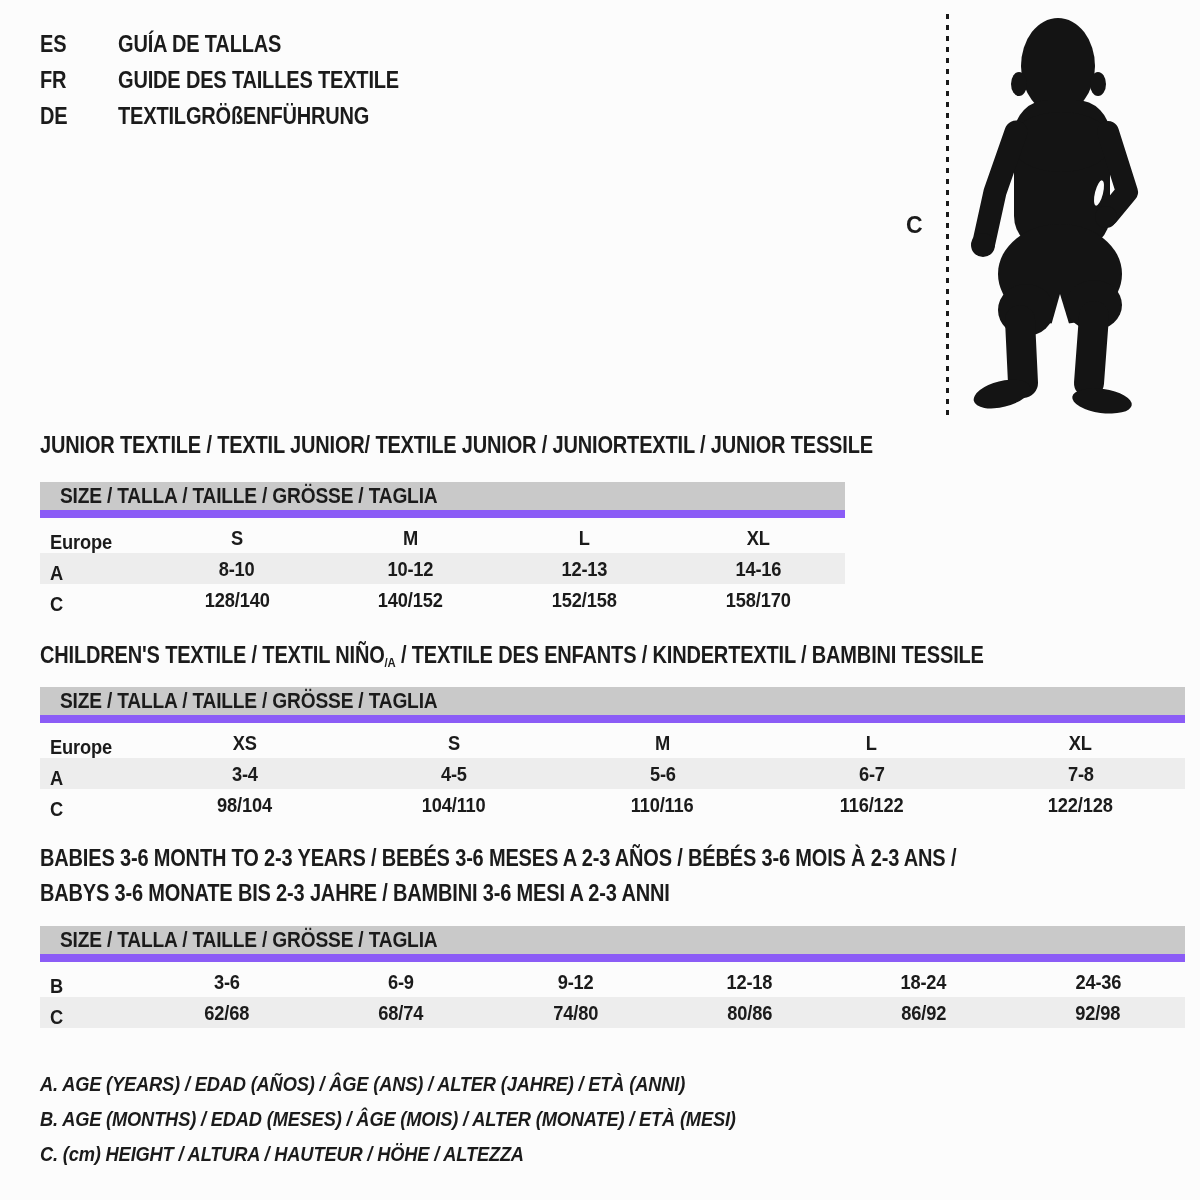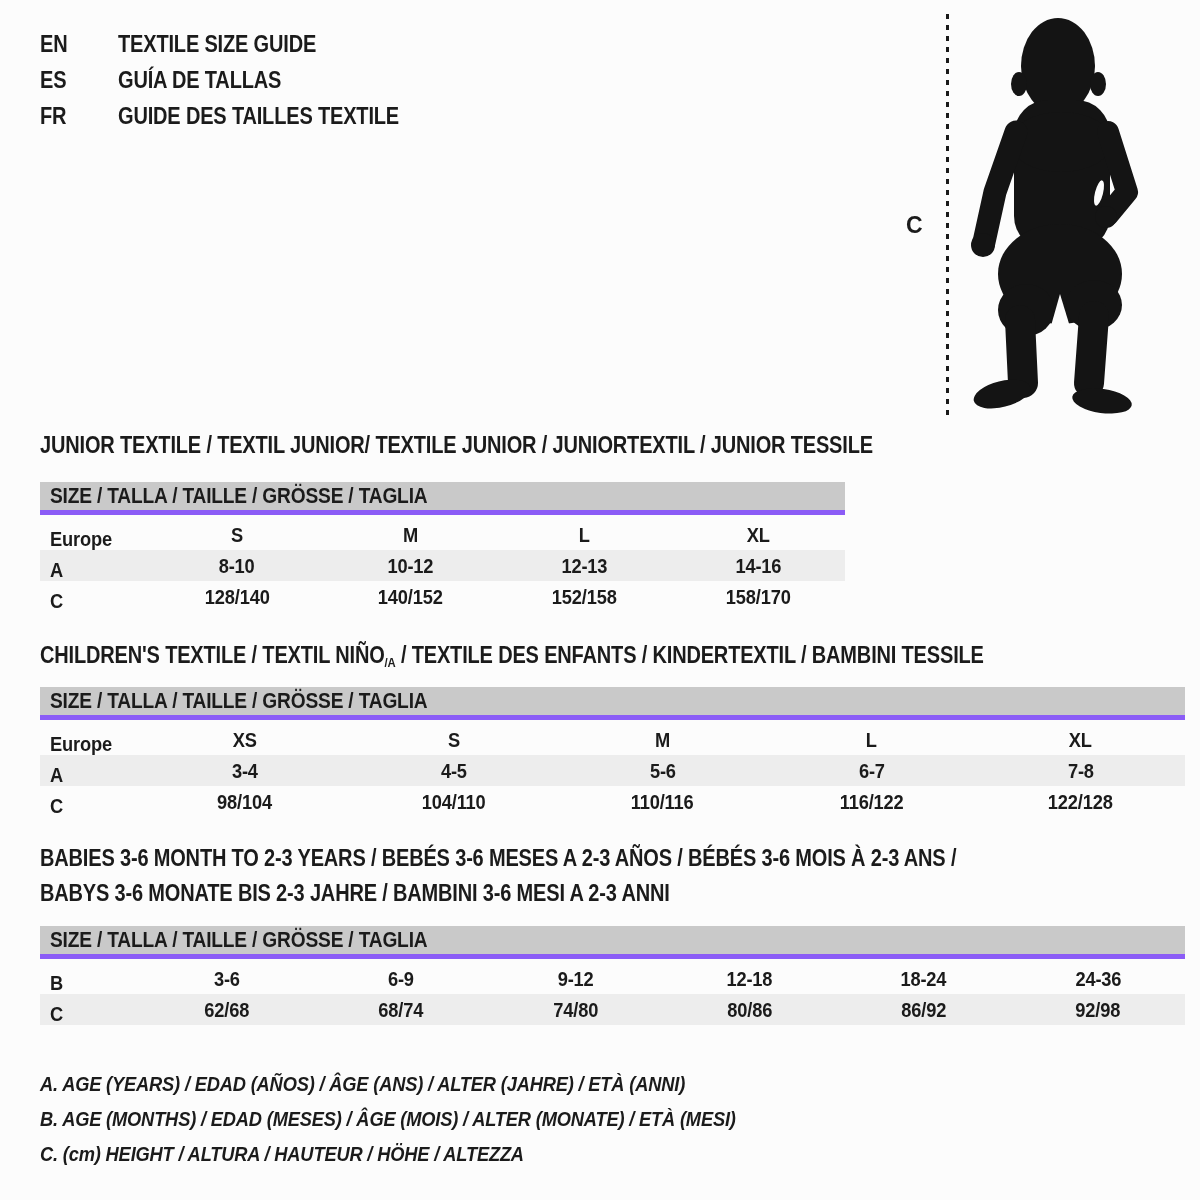--- a/index.html
+++ b/index.html
@@ -24,49 +24,49 @@
     background:repeating-linear-gradient(to bottom,#1a1a1a 0 5px,transparent 5px 11px);}
   .c-label{position:absolute;left:906px;top:212px;font-size:23px;}
   .silhouette{position:absolute;left:962px;top:2px;width:178px;height:420px;}
 
   
   .heading{position:absolute;left:40px;font-size:23px;line-height:30px;}
   .sub{font-size:13px;vertical-align:-4px;}
 
   
   .table{position:absolute;left:40px;font-size:21px;}
-  .thead{background:#c9c9c9;height:28px;line-height:28px;padding-left:10px;
-    border-bottom:5px solid #8b5cf6;margin-bottom:4px;font-size:22px;}
+  .thead{background:#c9c9c9;height:28px;line-height:28px;padding-left:20px;
+    border-bottom:8px solid #8b5cf6;margin-bottom:4px;font-size:22px;}
   .trow{display:grid;align-items:center;height:31px;}
   .t1{width:805px;} .t1 .trow{grid-template-columns:110px repeat(4,1fr);}
   .t2{width:1145px;} .t2 .trow{grid-template-columns:100px repeat(5,1fr);}
   .t3{width:1145px;} .t3 .trow{grid-template-columns:100px repeat(6,1fr);}
   .lbl{padding-left:10px;text-align:left;margin-top:8px;}
   .cell{text-align:center;}
   .shaded{background:#ededed;}
 
   
   .legend{position:absolute;left:40px;top:1066px;font-size:21px;font-style:italic;}
   .legend-line{height:35px;display:flex;align-items:center;}
 </style>
 </head>
 <body>
 
 <div class="languages">
   <div class="lang-row">
-    <span class="lang-code"><span class="cn">EN</span></span>
-    <span><span class="cn">TEXTILE SIZE GUIDE</span></span>
-  </div>
-  <div class="lang-row">
     <span class="lang-code"><span class="cn">ES</span></span>
     <span><span class="cn">GUÍA DE TALLAS</span></span>
   </div>
   <div class="lang-row">
     <span class="lang-code"><span class="cn">FR</span></span>
     <span><span class="cn">GUIDE DES TAILLES TEXTILE</span></span>
+  </div>
+  <div class="lang-row">
+    <span class="lang-code"><span class="cn">DE</span></span>
+    <span><span class="cn">TEXTILGRÖßENFÜHRUNG</span></span>
   </div>
 </div>
 
 <div class="dash-line"></div>
 <div class="c-label">C</div>
 <svg class="silhouette" viewBox="0 0 178 420" aria-hidden="true">
   <g fill="#141414">
     <ellipse cx="96" cy="64" rx="37" ry="48"></ellipse>
     <ellipse cx="57" cy="82" rx="8" ry="12"></ellipse>
     <ellipse cx="136" cy="82" rx="8" ry="12"></ellipse>

